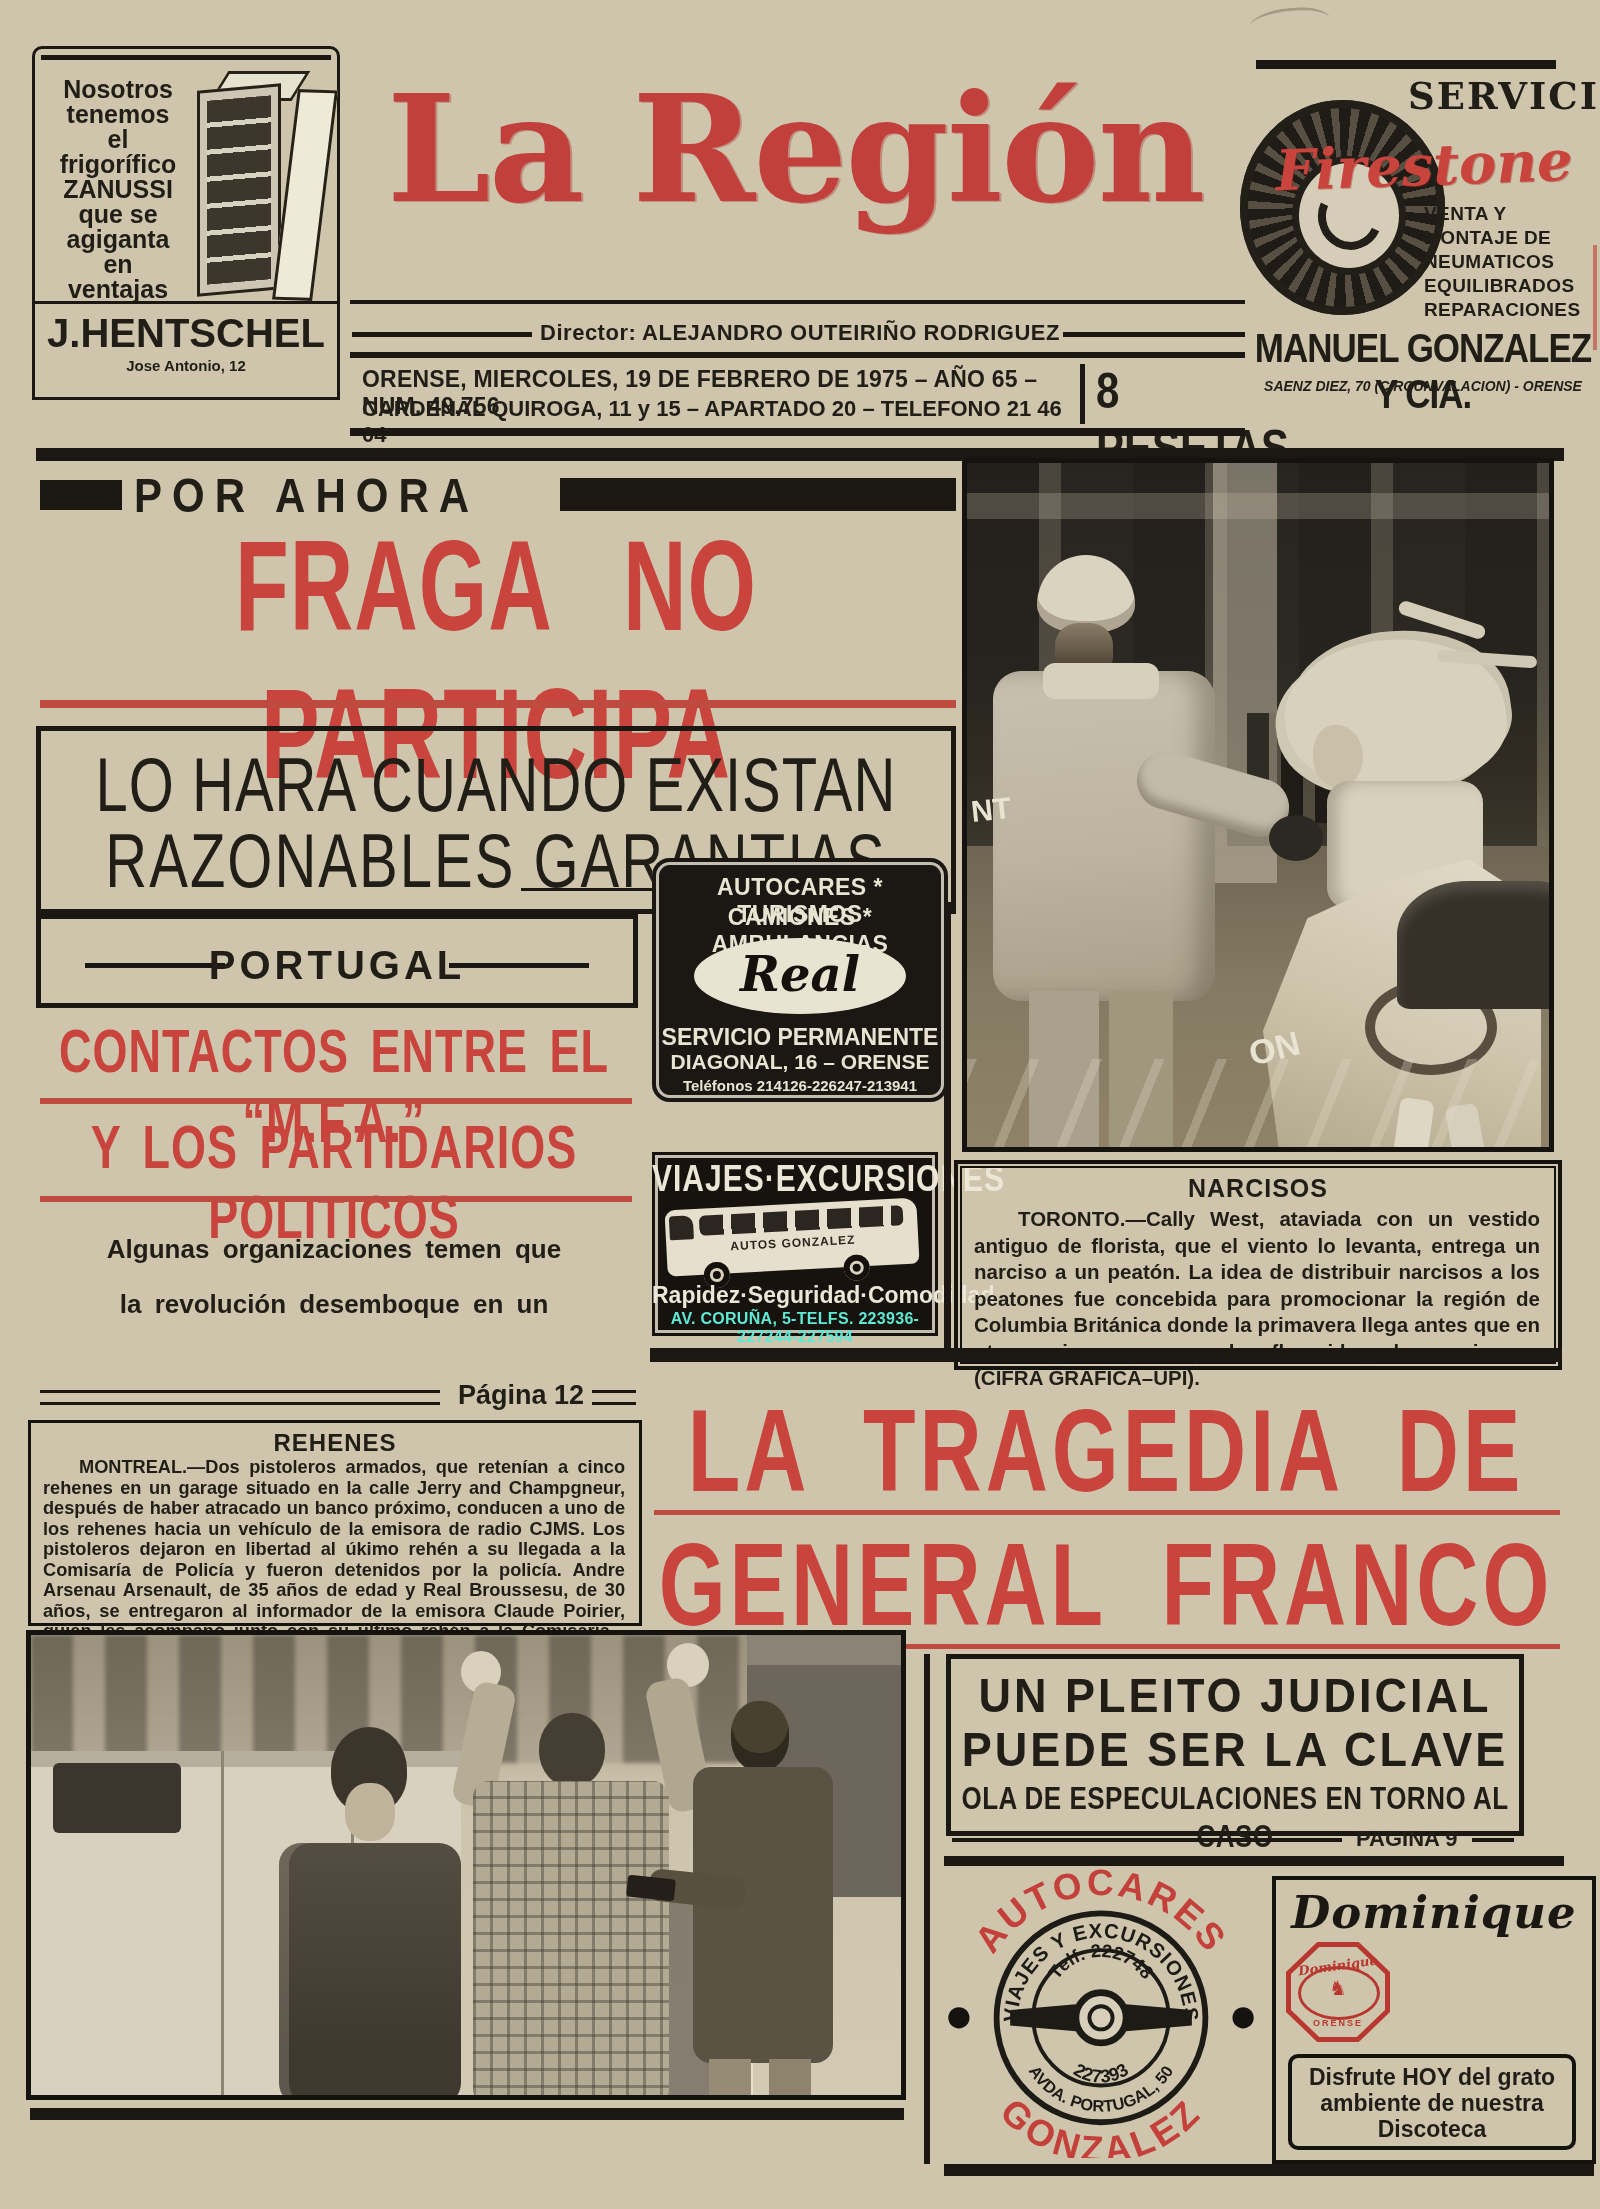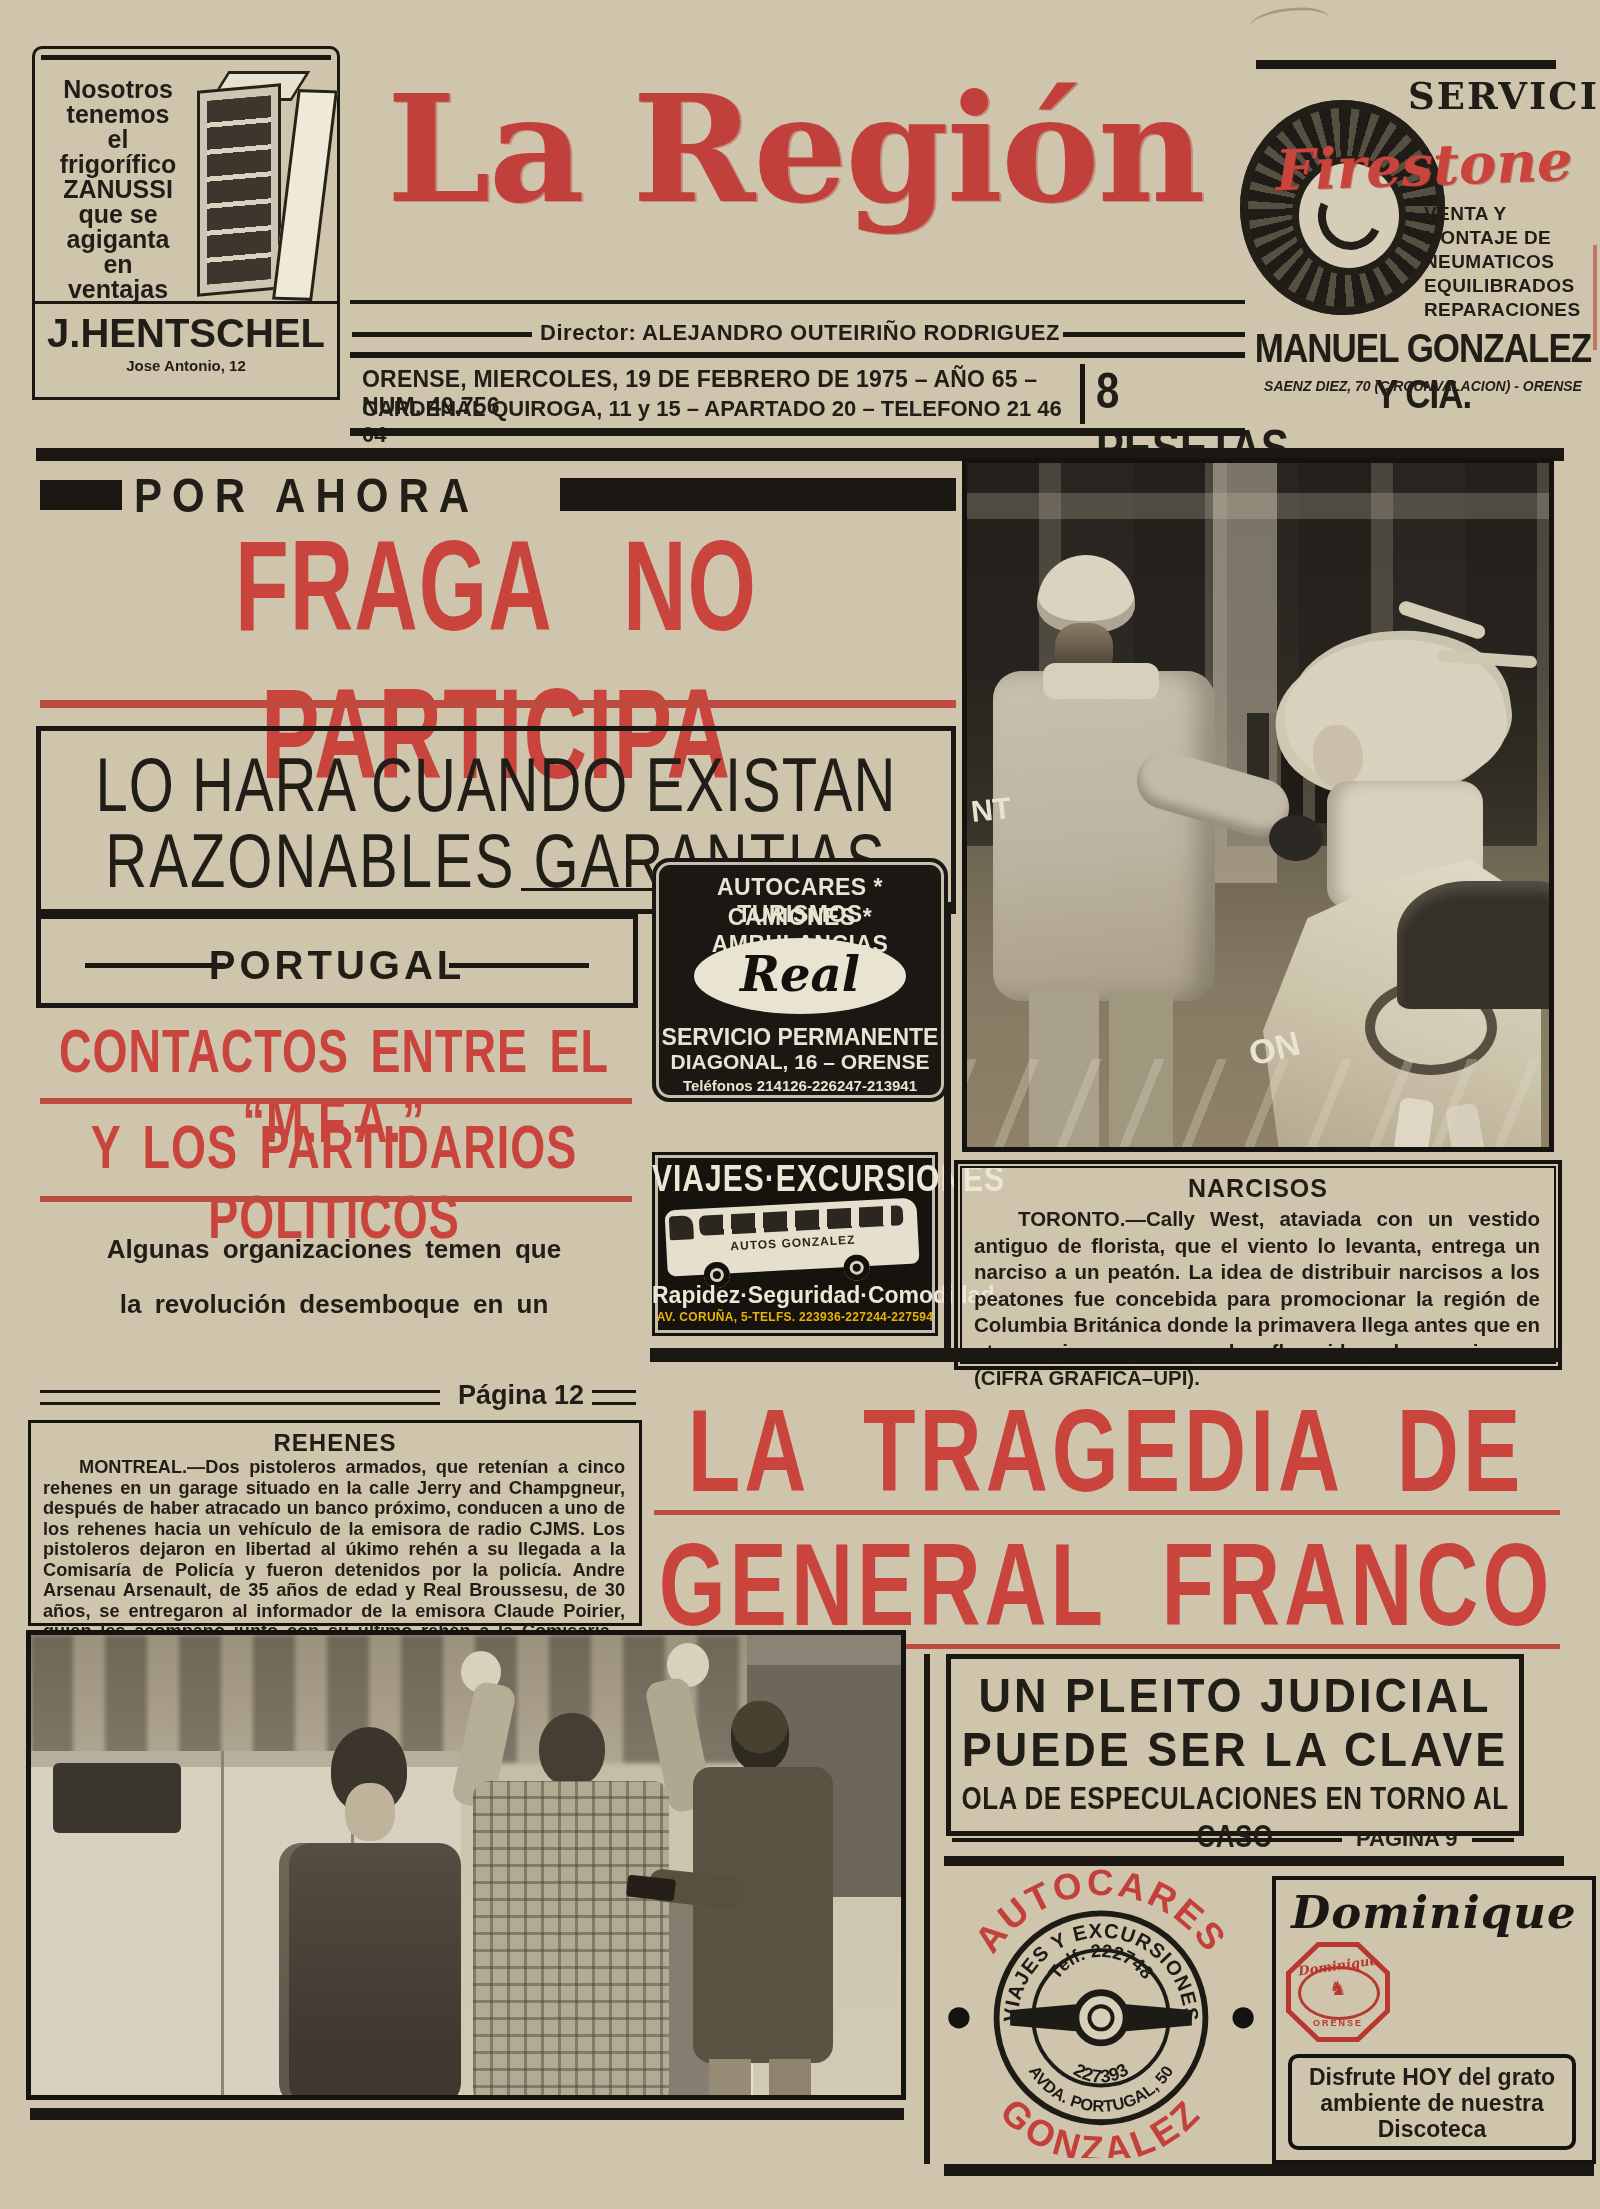--- a/index.html
+++ b/index.html
@@ -181,21 +181,21 @@
   <div class="abs" style="left:652px;top:1152px;width:286px;height:184px;background:#16130e;box-shadow:inset 0 0 0 3px #16130e, inset 0 0 0 6px rgba(226,220,204,.85);">
     <div class="abs ctr sy12" style="left:0;top:8px;width:100%;color:#ece6d6;font-size:30px;font-weight:800;letter-spacing:1px;">VIAJES·EXCURSIONES</div>
     <div class="abs" style="left:14px;top:52px;width:252px;height:66px;background:#e6dfcd;border-radius:10px 14px 8px 8px;transform:rotate(-3deg);">
       <div class="abs" style="left:34px;top:7px;width:204px;height:20px;background:repeating-linear-gradient(90deg,#2b2720 0 24px,#e6dfcd 24px 32px);border-radius:6px;"></div>
       <div class="abs" style="left:64px;top:32px;font-size:12px;font-weight:800;color:#2b2720;letter-spacing:1px;">AUTOS GONZALEZ</div>
       <div class="abs" style="left:4px;top:6px;width:24px;height:24px;background:#2b2720;border-radius:4px 10px 2px 2px;"></div>
       <div class="abs" style="left:36px;top:54px;width:26px;height:26px;background:#14110c;border-radius:50%;box-shadow:inset 0 0 0 6px #14110c, inset 0 0 0 9px #d8d1bd;"></div>
       <div class="abs" style="left:176px;top:54px;width:26px;height:26px;background:#14110c;border-radius:50%;box-shadow:inset 0 0 0 6px #14110c, inset 0 0 0 9px #d8d1bd;"></div>
     </div>
     <div class="abs ctr" style="left:0;top:130px;width:100%;color:#ece6d6;font-size:23px;font-weight:800;">Rapidez·Seguridad·Comodidad</div>
-    <div class="abs ctr" style="left:0;top:158px;width:100%;color:#eab308;font-size:12px;font-weight:700;letter-spacing:.3px;">AV. CORUÑA, 5-TELFS. 223936-227244-227594</div>
+    <div class="abs ctr" style="left:0;top:158px;width:100%;color:#5eead4;font-size:16px;font-weight:700;letter-spacing:.3px;">AV. CORUÑA, 5-TELFS. 223936-227244-227594</div>
   </div>
 
   <div class="abs ink" style="left:944px;top:902px;width:7px;height:446px;"></div>
 
   <div class="abs" style="left:954px;top:1160px;width:600px;height:202px;border:4px solid #15130f;box-shadow:inset 0 0 0 2px rgba(207,197,173,1), inset 0 0 0 4px #15130f;">
     <div class="abs ctr" style="left:0;top:10px;width:100%;font-size:25px;font-weight:800;letter-spacing:1px;">NARCISOS</div>
     <div class="abs" style="left:16px;top:42px;width:566px;font-size:20.5px;font-weight:700;line-height:26.5px;text-align:justify;text-indent:44px;">TORONTO.—Cally West, ataviada con un vestido antiguo de florista, que el viento lo levanta, entrega un narciso a un peatón. La idea de distribuir narcisos a los peatones fue concebida para promocionar la región de Columbia Británica donde la primavera llega antes que en otras regiones, por o que han florecido ya los narcisos.—(CIFRA GRAFICA–UPI).</div>
   </div>
 
   <div class="abs ink" style="left:650px;top:1348px;width:912px;height:14px;"></div>

